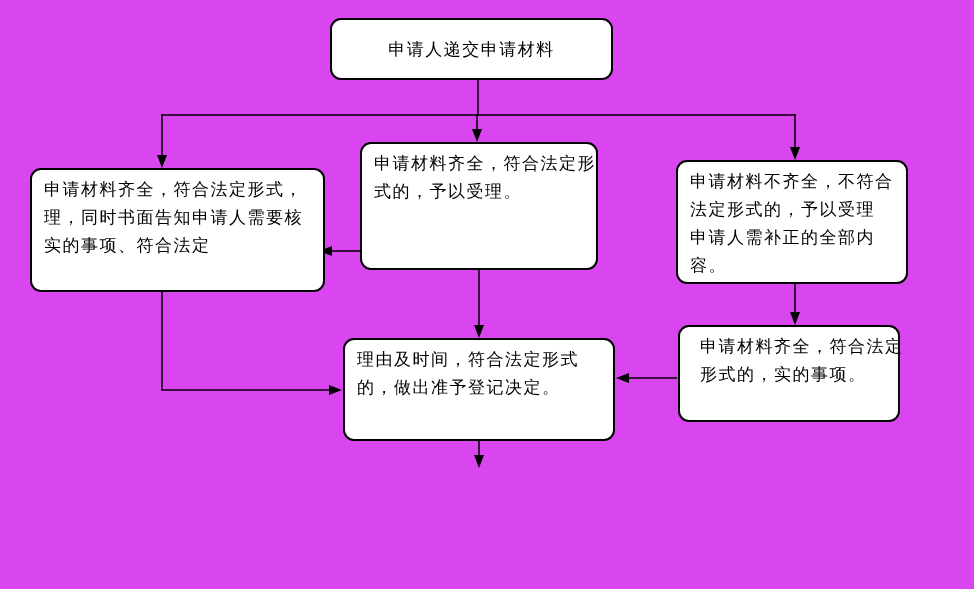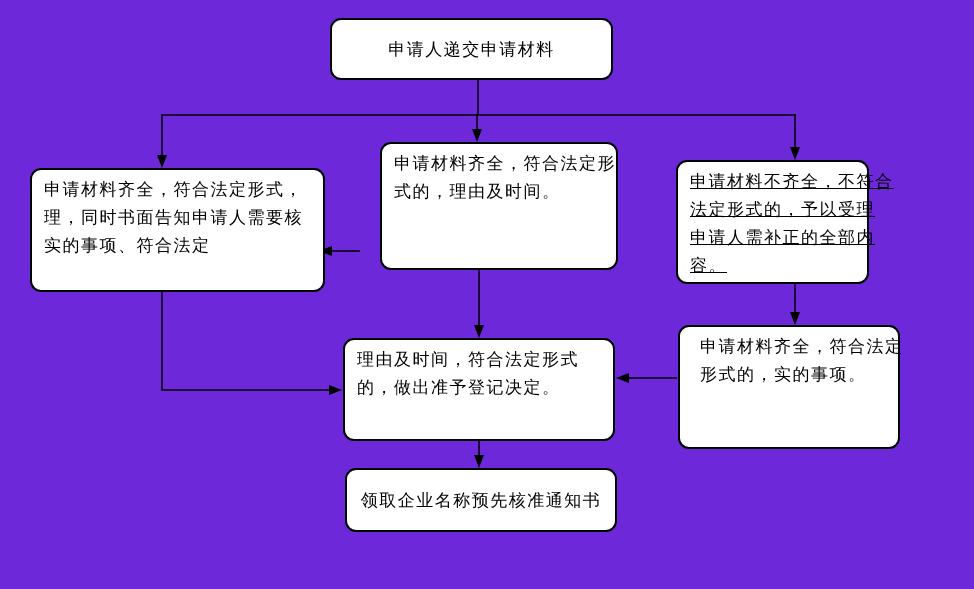--- a/index.html
+++ b/index.html
@@ -4,21 +4,21 @@
 <style>
   html, body {
     margin: 0;
     padding: 0;
     background: #ffffff;
   }
   .canvas {
     position: relative;
     width: 974px;
     height: 589px;
-    background: #6d28d9;
+    background: #d946ef;
     font-family: "DejaVu Sans", sans-serif;
     color: #000000;
     overflow: hidden;
   }
   .connectors {
     position: absolute;
     left: 0;
     top: 0;
     width: 974px;
     height: 589px;
@@ -42,23 +42,23 @@
     justify-content: center;
     text-align: center;
     padding: 0;
   }
   .node .txt-line {
     white-space: nowrap;
   }
   
   #node-submit       { left: 330px; top: 18px;  width: 283px; height: 62px;  }
   #node-verify       { left: 30px;  top: 168px; width: 295px; height: 124px; }
-  #node-accept-mid   { left: 380px; top: 142px; width: 238px; height: 128px; }
-  #node-incomplete   { left: 676px; top: 160px; width: 193px; height: 124px; text-decoration: underline; }
-  #node-accept-right { left: 678px; top: 325px; width: 222px; height: 124px; padding-left: 20px; }
+  #node-accept-mid   { left: 360px; top: 142px; width: 238px; height: 128px; }
+  #node-incomplete   { left: 676px; top: 160px; width: 232px; height: 124px; }
+  #node-accept-right { left: 678px; top: 325px; width: 222px; height: 97px; padding-left: 20px; }
   #node-decision     { left: 343px; top: 338px; width: 272px; height: 103px; }
   #node-receive      { left: 345px; top: 468px; width: 272px; height: 64px;  }
 </style>
 </head>
 <body>
 
 <div class="canvas">
 
   <svg class="connectors" viewBox="0 0 974 589" xmlns="http://www.w3.org/2000/svg">
     <g stroke="#000000" stroke-width="1.5" fill="none">
@@ -92,37 +92,34 @@
   </div>
 
   <div class="node" id="node-verify">
     <div class="txt-line">申请材料齐全，符合法定形式，</div>
     <div class="txt-line">理，同时书面告知申请人需要核</div>
     <div class="txt-line">实的事项、符合法定</div>
   </div>
 
   <div class="node" id="node-accept-mid">
     <div class="txt-line">申请材料齐全，符合法定形</div>
-    <div class="txt-line">式的，理由及时间。</div>
+    <div class="txt-line">式的，予以受理。</div>
   </div>
 
   <div class="node" id="node-incomplete">
     <div class="txt-line">申请材料不齐全，不符合</div>
     <div class="txt-line">法定形式的，予以受理</div>
     <div class="txt-line">申请人需补正的全部内</div>
     <div class="txt-line">容。</div>
   </div>
 
   <div class="node" id="node-accept-right">
     <div class="txt-line">申请材料齐全，符合法定</div>
     <div class="txt-line">形式的，实的事项。</div>
   </div>
 
   <div class="node" id="node-decision">
     <div class="txt-line">理由及时间，符合法定形式</div>
     <div class="txt-line">的，做出准予登记决定。</div>
   </div>
 
-  <div class="node single" id="node-receive">
-    <div class="txt-line">领取企业名称预先核准通知书</div>
-  </div>
 
 </div>
 
 </body></html>

